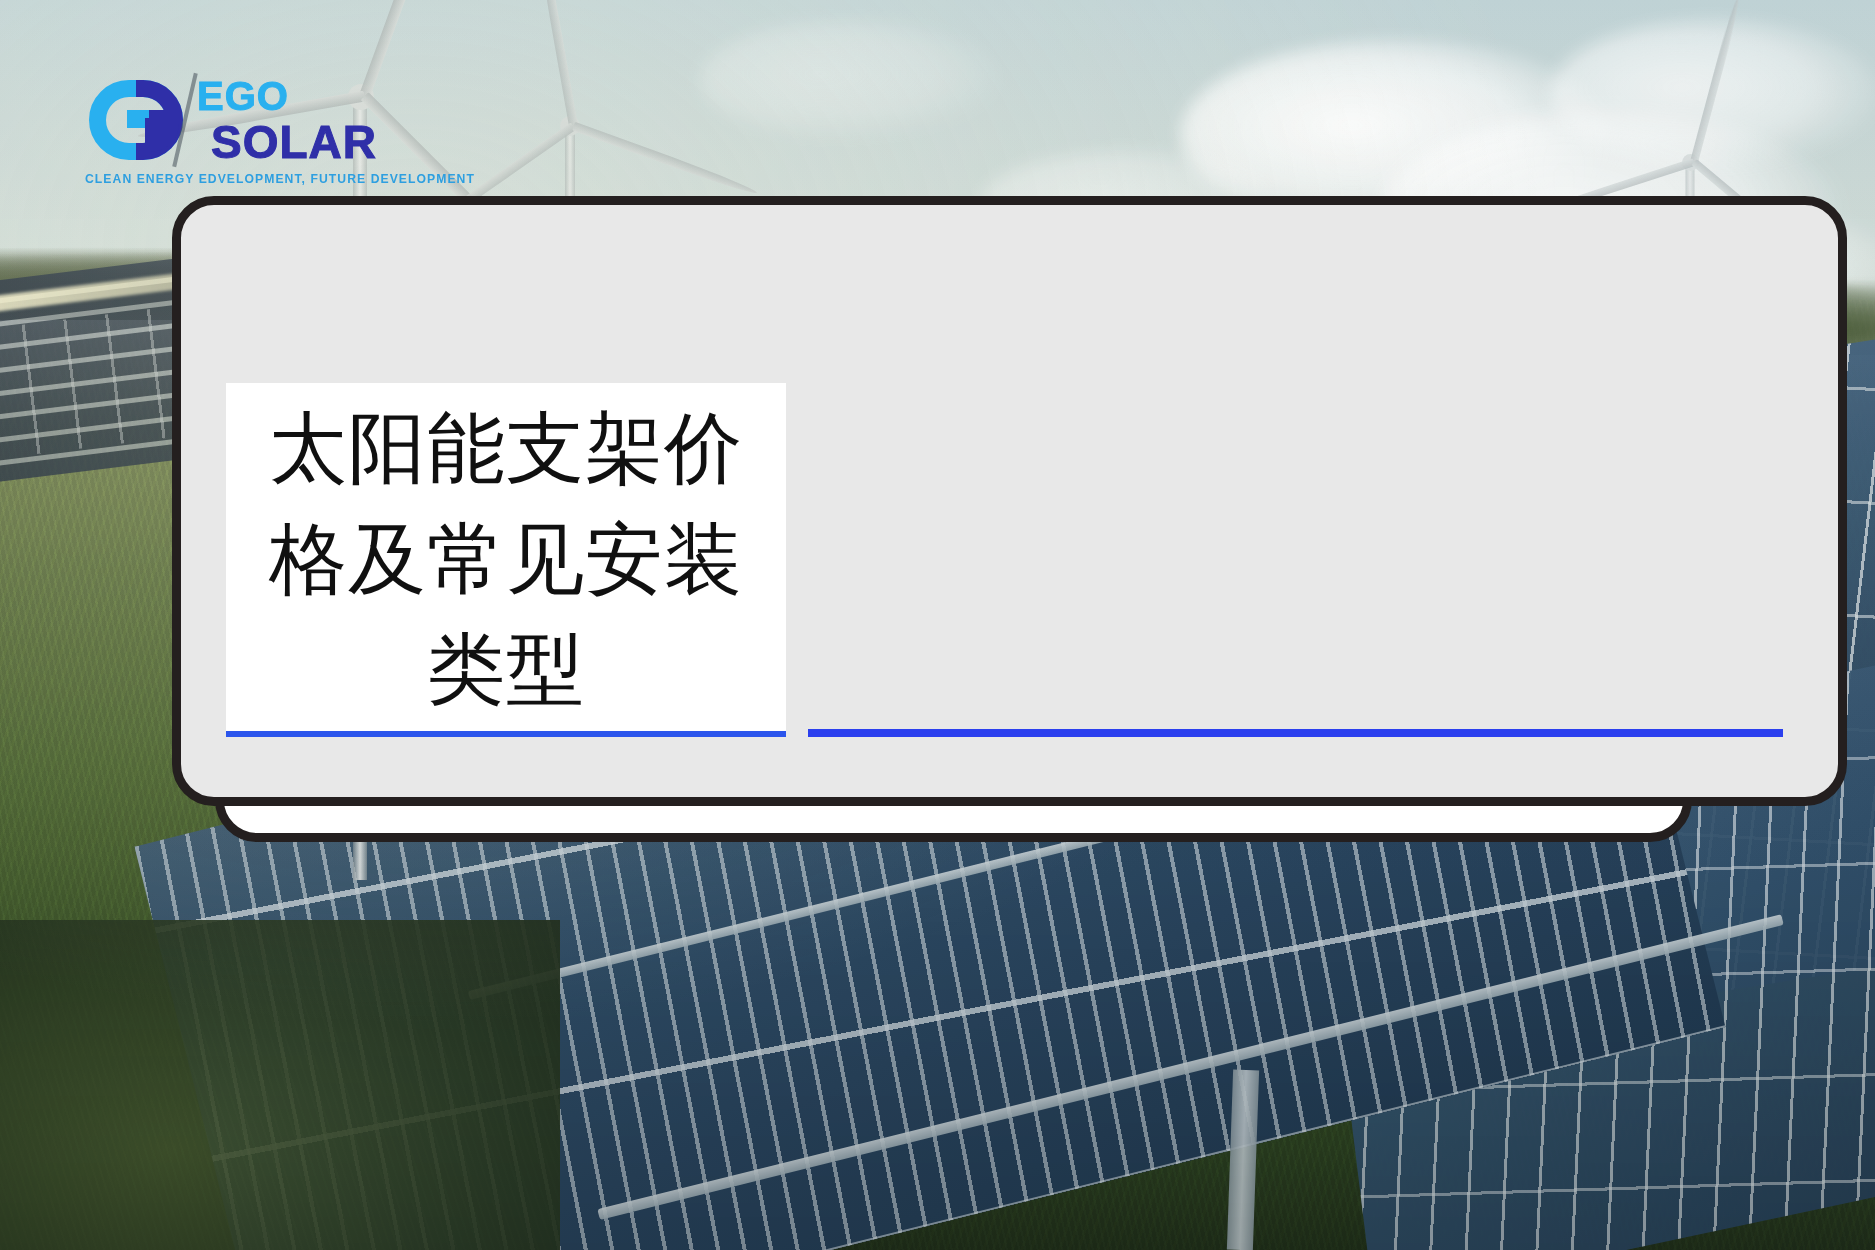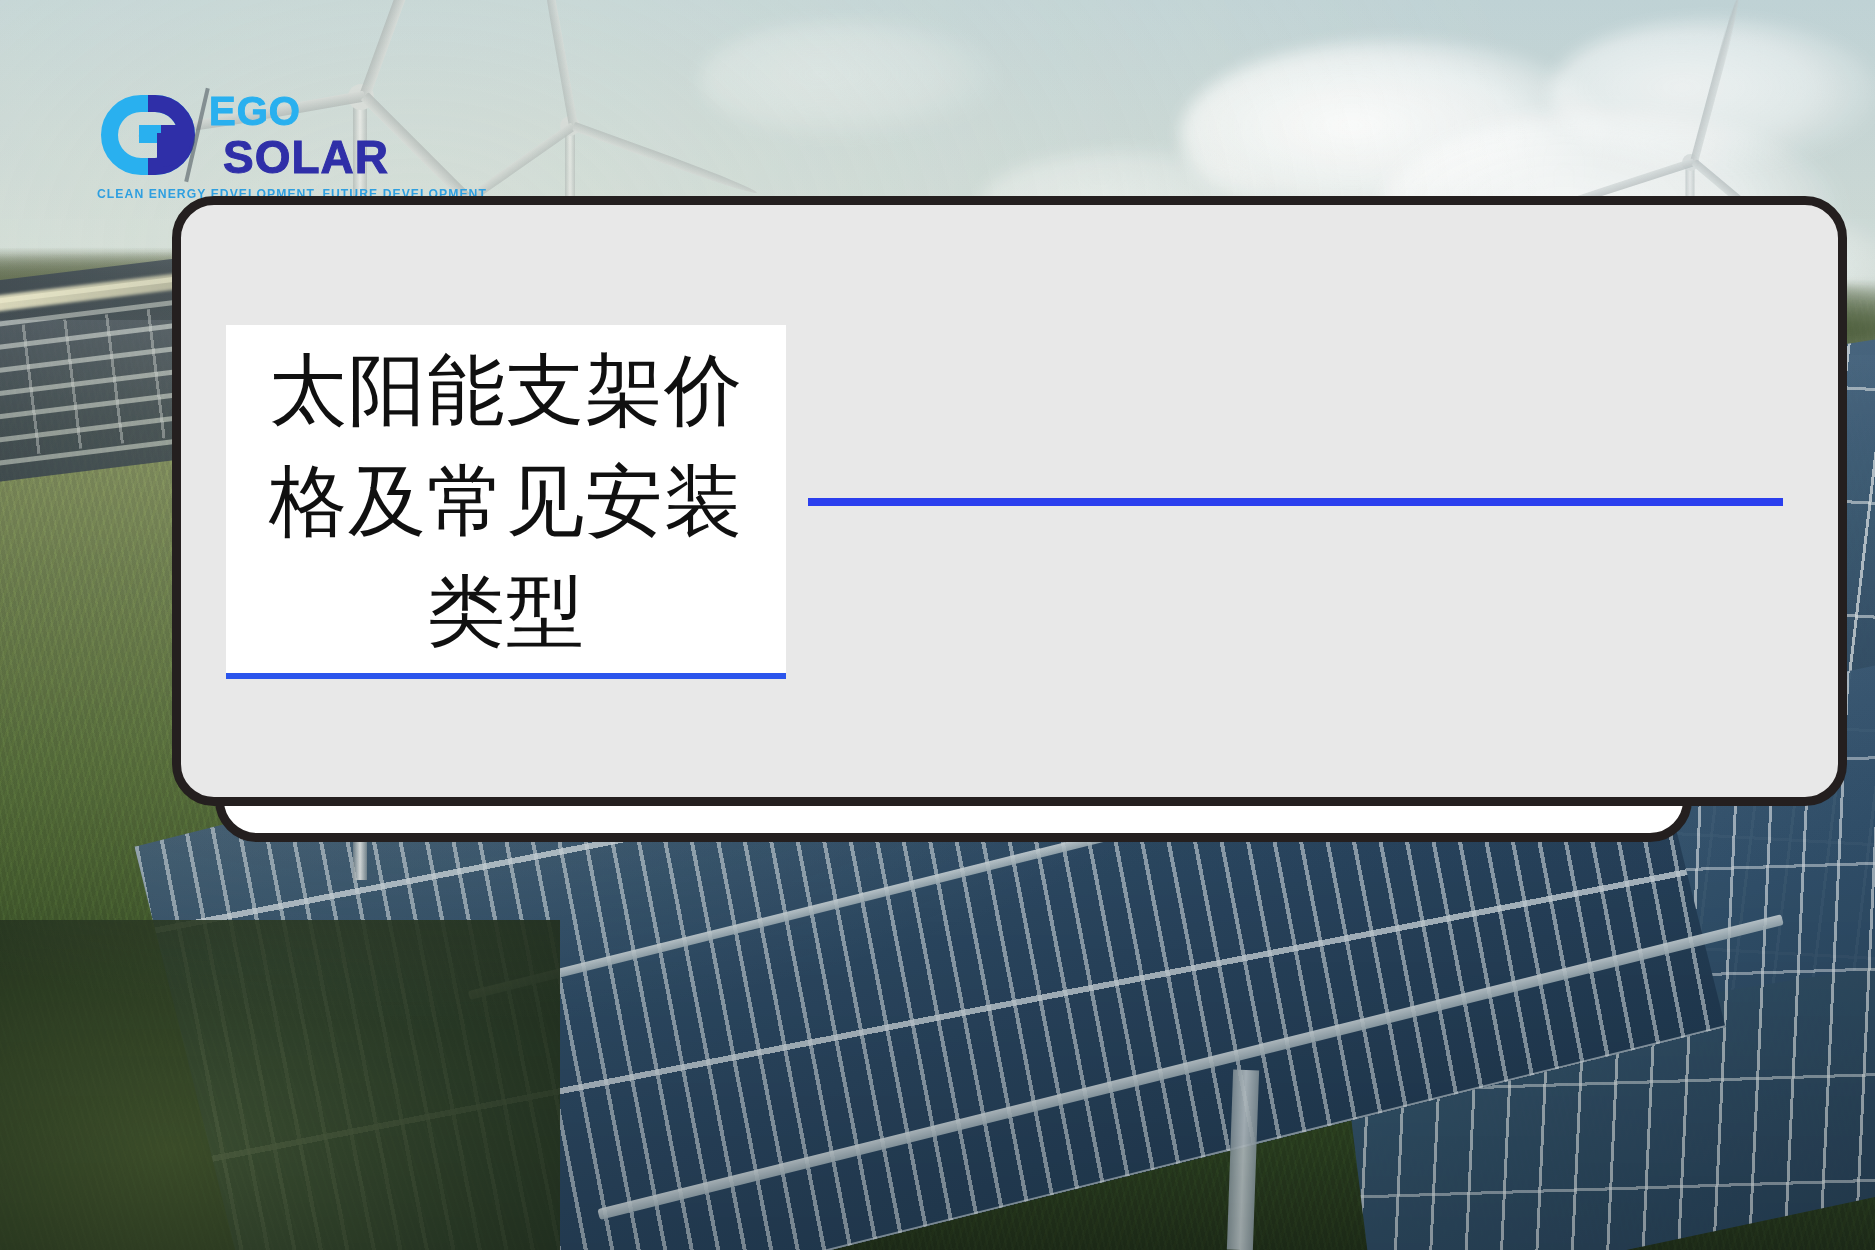--- a/index.html
+++ b/index.html
@@ -242,24 +242,23 @@
     background:
       radial-gradient(ellipse at 22% 20%, rgba(255,250,225,0.22) 0%, rgba(255,250,225,0) 55%),
       linear-gradient(180deg, rgba(255,255,255,0.06) 0%, rgba(0,0,0,0.05) 70%, rgba(0,0,0,0.16) 100%);
     pointer-events: none;
   }
 
   
   #logo-block {
     position: absolute;
     left: 85px;
-    top: 89px;
+    top: 74px;
     width: 320px;
     height: 120px;
-    margin-left: 12px;
   }
   .logo-row {
     display: flex;
     align-items: center;
     gap: 6px;
     height: 92px;
   }
   
   .logo-mark {
     position: relative;
@@ -362,21 +361,21 @@
     position: absolute;
     left: 172px;
     top: 196px;
     width: 1675px;
     height: 610px;
     border: 9px solid #241f1f;
     border-radius: 42px;
     background: #e8e8e8;
     box-sizing: border-box;
     display: flex;
-    align-items: center;
+    align-items: flex-end;
     padding: 62px 55px 60px 45px;
     gap: 22px;
   }
 
   
   #title-panel {
     flex: 0 0 560px;
     background: #ffffff;
     border-bottom: 6px solid #2b55ec;
     display: flex;

